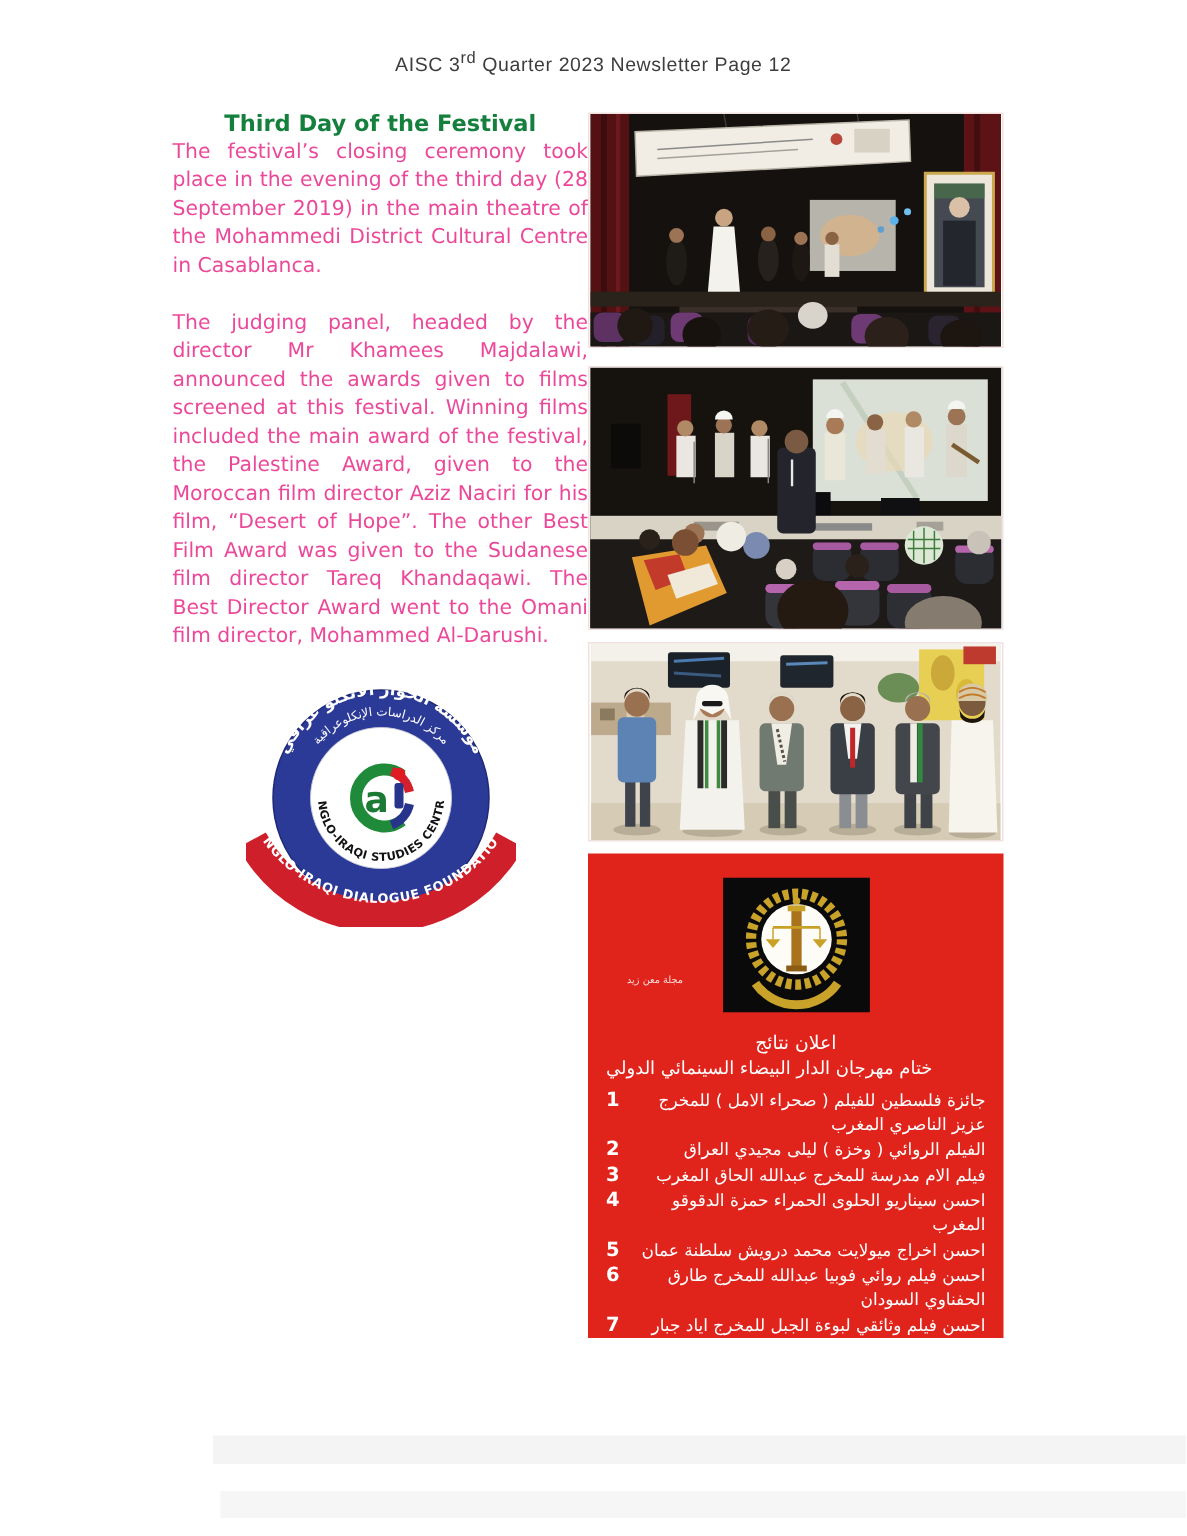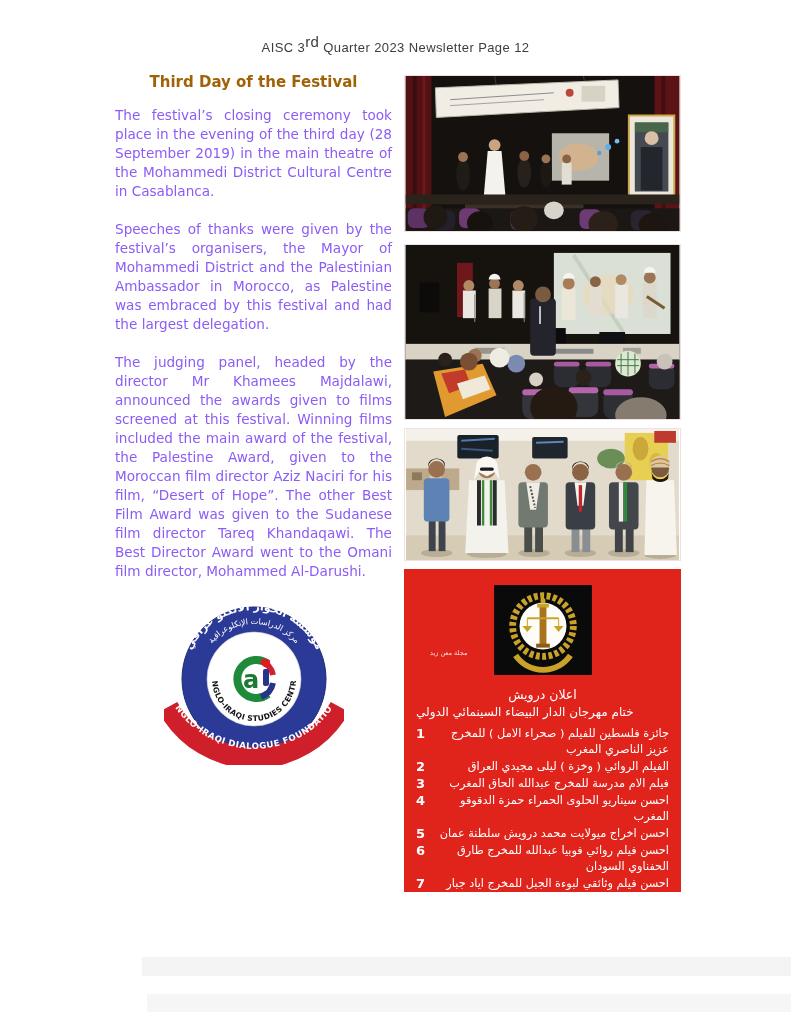--- a/index.html
+++ b/index.html
@@ -1,25 +1,25 @@
 <!DOCTYPE html>
 <html><head>
 <meta charset="utf-8">
 <style>
   html,body{margin:0;padding:0;background:#ffffff;}
   .page{position:relative;width:791px;height:1024px;background:#fff;overflow:hidden;
         font-family:"DejaVu Sans", sans-serif;color:#1a1a1a;}
   .nl-header{position:absolute;left:0;top:33px;width:100%;text-align:center;
         font-family:"Liberation Sans", sans-serif;font-size:13px;color:#3d3d3d;letter-spacing:.4px;}
-  .nl-header sup{font-size:15px;}
+  .nl-header sup{font-size:11px;}
   .col-left{position:absolute;left:115px;top:72px;width:277px;}
-  .article-title{text-align:center;font-weight:bold;font-size:15px;line-height:20px;color:#a16207;margin-bottom:14px;}
-  .col-left p{margin:0 0 19px 0;text-align:justify;font-size:13.6px;line-height:19px;color:#8b5cf6;}
+  .article-title{text-align:center;font-weight:bold;font-size:15px;line-height:20px;color:#15803d;}
+  .col-left p{margin:0 0 19px 0;text-align:justify;font-size:13.6px;line-height:19px;color:#ec4899;}
   .logo-wrap{margin-top:22px;display:flex;justify-content:center;}
-  .col-right{position:absolute;left:404px;top:75px;width:233px;}
+  .col-right{position:absolute;left:392px;top:75px;width:233px;}
   .photo{display:block;border:1px solid #f0e2e0;box-sizing:border-box;}
   .photo-1{margin-bottom:12px;}
   .photo-2{margin-bottom:8px;}
   .photo-3{margin-bottom:8px;}
   .awards-box{position:relative;width:277px;height:323px;background:#e0241c;color:#fff;box-sizing:border-box;
         padding:16px 12px 10px 12px;}
   .emblem-wrap{display:flex;justify-content:center;}
   .awards-watermark{position:absolute;left:26px;top:80px;font-size:6.5px;color:rgba(255,255,255,.85);direction:rtl;}
   .awards-h1{text-align:center;font-size:12.5px;margin:12px 0 3px 0;direction:rtl;}
   .awards-h2{text-align:left;font-size:12px;margin:0 0 7px 0;direction:rtl;}
@@ -36,21 +36,20 @@
 
 <div class="page">
 
   <div class="nl-header"><span>AISC 3</span><sup>rd</sup><span> Quarter 2023 Newsletter Page 12</span></div>
 
   <div class="col-left">
     <div class="article-title">
       <div>Third Day of the Festival</div>
     </div>
     <p>The festival’s closing ceremony took place in the evening of the third day (28 September 2019) in the main theatre of the Mohammedi District Cultural Centre in Casablanca.</p>
-    <p>Speeches of thanks were given by the festival’s organisers, the Mayor of Mohammedi District and the Palestinian Ambassador in Morocco, as Palestine was embraced by this festival and had the largest delegation.</p>
     <p>The judging panel, headed by the director Mr Khamees Majdalawi, announced the awards given to films screened at this festival. Winning films included the main award of the festival, the Palestine Award, given to the Moroccan film director Aziz Naciri for his film, “Desert of Hope”. The other Best Film Award was given to the Sudanese film director Tareq Khandaqawi. The Best Director Award went to the Omani film director, Mohammed Al-Darushi.</p>
 
     <div class="logo-wrap">
       <svg width="180" height="162" viewBox="0 0 180 162">
         <circle cx="90" cy="76" r="72" fill="#2b3a96" stroke="#1e2a78" stroke-width="1"></circle>
         <circle cx="90" cy="76" r="47" fill="#ffffff" stroke="#c9ccda" stroke-width="0.6"></circle>
         <defs>
           <path id="lp-outer" d="M 21 76 A 69 69 0 0 1 159 76"></path>
           <path id="lp-inner" d="M 35 76 A 55 55 0 0 1 145 76"></path>
           <path id="lp-eng" d="M 48 76 A 42 42 0 0 0 132 76"></path>
@@ -290,21 +289,21 @@
           <rect x="43" y="60" width="14" height="4" fill="#8a5c14"></rect>
           <circle cx="50" cy="16" r="2.6" fill="#c9a22a"></circle>
           <line x1="34" y1="34" x2="66" y2="34" stroke="#caa127" stroke-width="2"></line>
           <line x1="34" y1="34" x2="34" y2="42" stroke="#caa127" stroke-width="1"></line>
           <line x1="66" y1="34" x2="66" y2="42" stroke="#caa127" stroke-width="1"></line>
           <polygon points="29,42 39,42 34,48" fill="#caa127"></polygon>
           <polygon points="61,42 71,42 66,48" fill="#caa127"></polygon>
         </svg>
       </div>
       <span class="awards-watermark">مجلة معن زيد</span>
-      <div class="awards-h1">اعلان درويش</div>
+      <div class="awards-h1">اعلان نتائج</div>
       <div class="awards-h2">ختام مهرجان الدار البيضاء السينمائي الدولي</div>
       <div class="award-item">
           <span class="num">1</span>
           <span class="txt">جائزة فلسطين للفيلم ( صحراء الامل ) للمخرج عزيز الناصري المغرب</span>
         </div>
       <div class="award-item">
           <span class="num">2</span>
           <span class="txt">الفيلم الروائي ( وخزة ) ليلى مجيدي العراق</span>
         </div>
       <div class="award-item">

